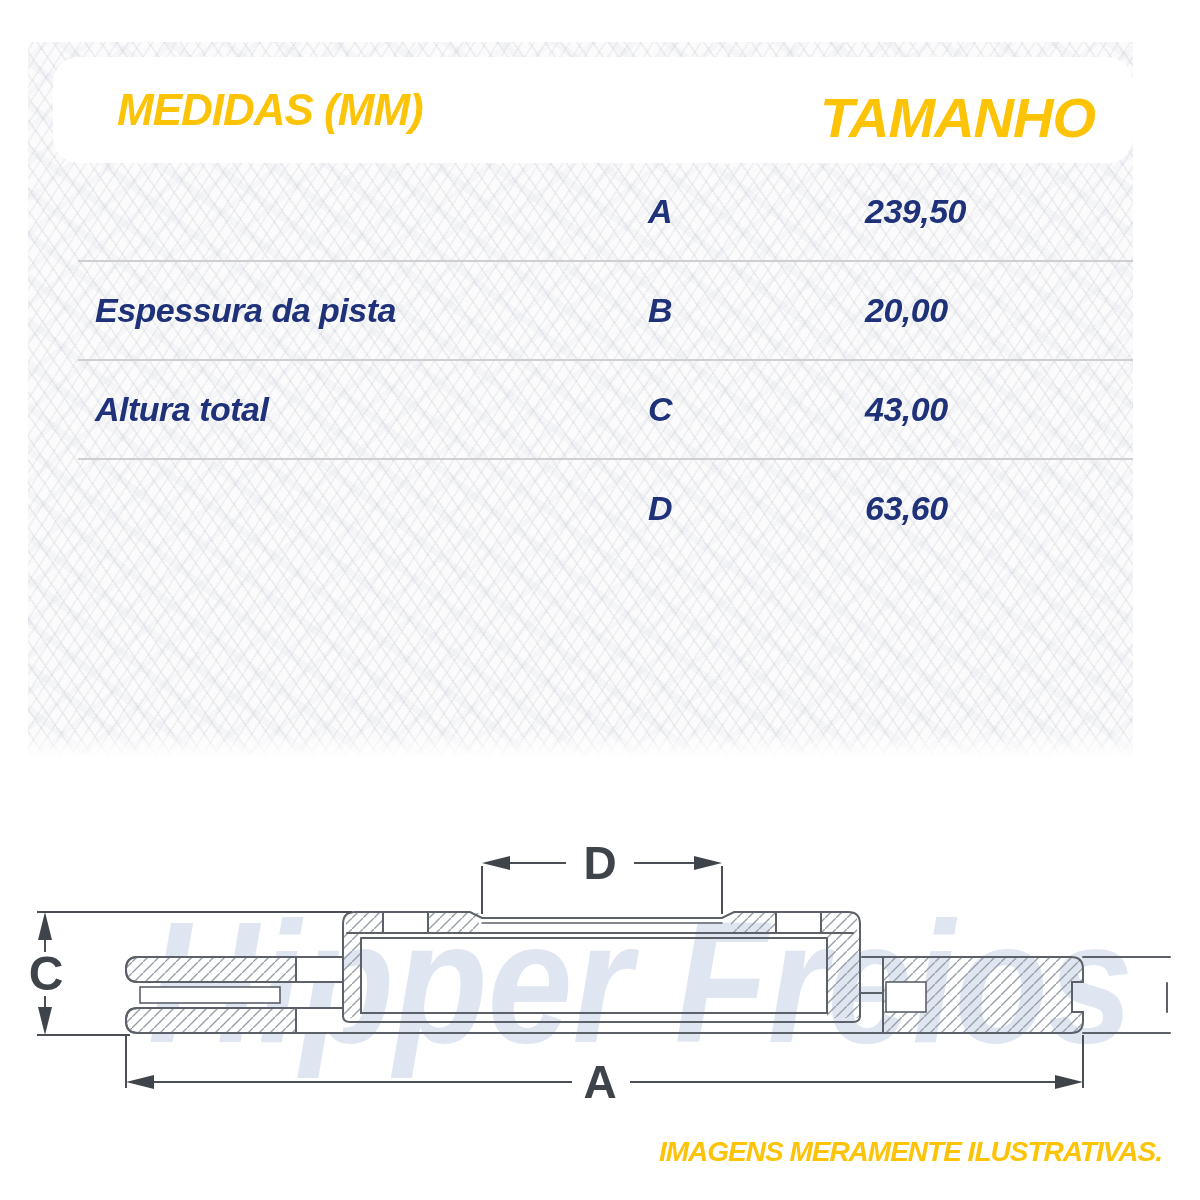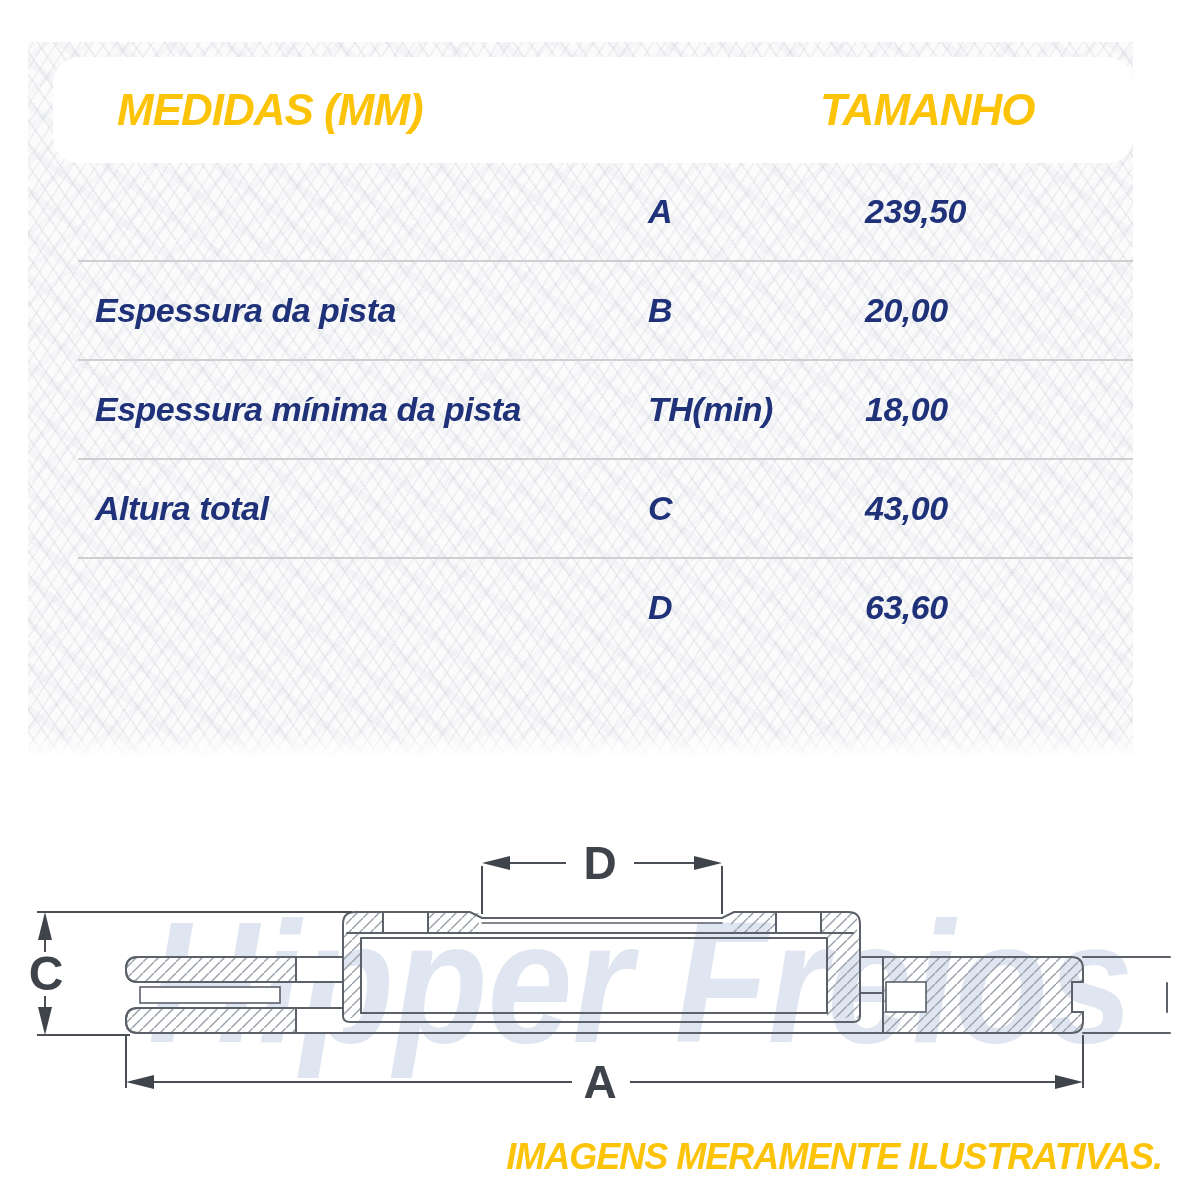--- a/index.html
+++ b/index.html
@@ -26,21 +26,21 @@
     position:absolute;left:25px;top:15px;width:1080px;height:106px;
     background:#ffffff;border-radius:26px;
   }
   .header-card .h-measures{
     position:absolute;left:64px;top:28px;
     font-size:44px;font-weight:bold;font-style:italic;color:#fcc307;
     letter-spacing:-1px;white-space:nowrap;
   }
   .header-card .h-size{
     position:absolute;left:767px;top:28px;
-    font-size:44px;font-weight:bold;font-style:italic;color:#fcc307;
+    font-size:56px;font-weight:bold;font-style:italic;color:#fcc307;
     letter-spacing:-1px;white-space:nowrap;
   }
   .rows{position:absolute;left:0;top:121px;width:1105px;}
   .row{
     position:relative;height:97px;margin-left:50px;
     display:flex;align-items:center;
     border-bottom:2px solid #cfcfd2;
   }
   .row:last-child{border-bottom:none;}
   .row .lbl,.row .sym,.row .val{
@@ -48,21 +48,21 @@
     white-space:nowrap;letter-spacing:-0.5px;
   }
   .row .lbl{position:absolute;left:17px;}
   .row .sym{position:absolute;left:570px;}
   .row .val{position:absolute;left:787px;}
   
   .diagram{position:absolute;left:0;top:830px;width:1200px;height:330px;}
   
   .disclaimer{
     position:absolute;right:38px;top:1136px;
-    font-size:36px;font-weight:bold;font-style:italic;color:#fcc307;
+    font-size:28px;font-weight:bold;font-style:italic;color:#fcc307;
     letter-spacing:-1px;white-space:nowrap;text-align:right;
   }
 </style>
 </head>
 <body>
 
 <div class="page">
 
   <section class="spec-panel">
 
@@ -73,25 +73,20 @@
 
     <div class="rows">
       <div class="row">
         <span class="sym">A</span>
         <span class="val">239,50</span>
       </div>
       <div class="row">
         <span class="lbl">Espessura da pista</span>
         <span class="sym">B</span>
         <span class="val">20,00</span>
-      </div>
-      <div class="row">
-        <span class="lbl">Espessura mínima da pista</span>
-        <span class="sym">TH(min)</span>
-        <span class="val">18,00</span>
       </div>
       <div class="row">
         <span class="lbl">Altura total</span>
         <span class="sym">C</span>
         <span class="val">43,00</span>
       </div>
       <div class="row">
         <span class="sym">D</span>
         <span class="val">63,60</span>
       </div>

